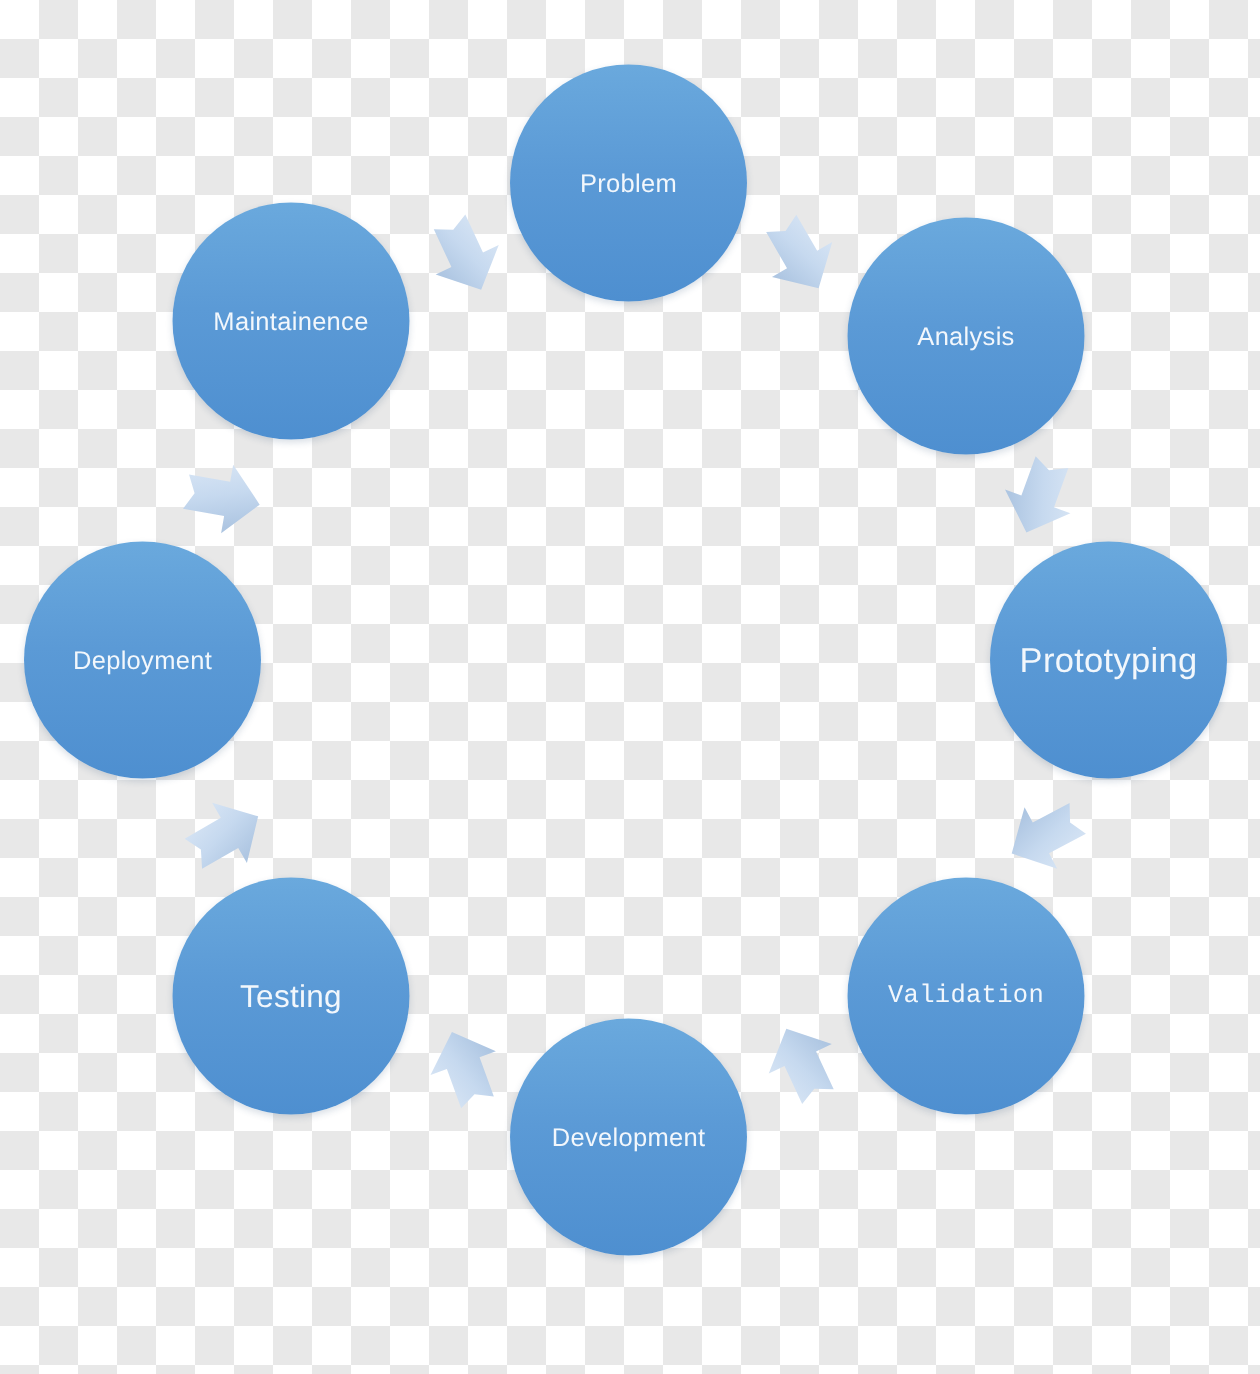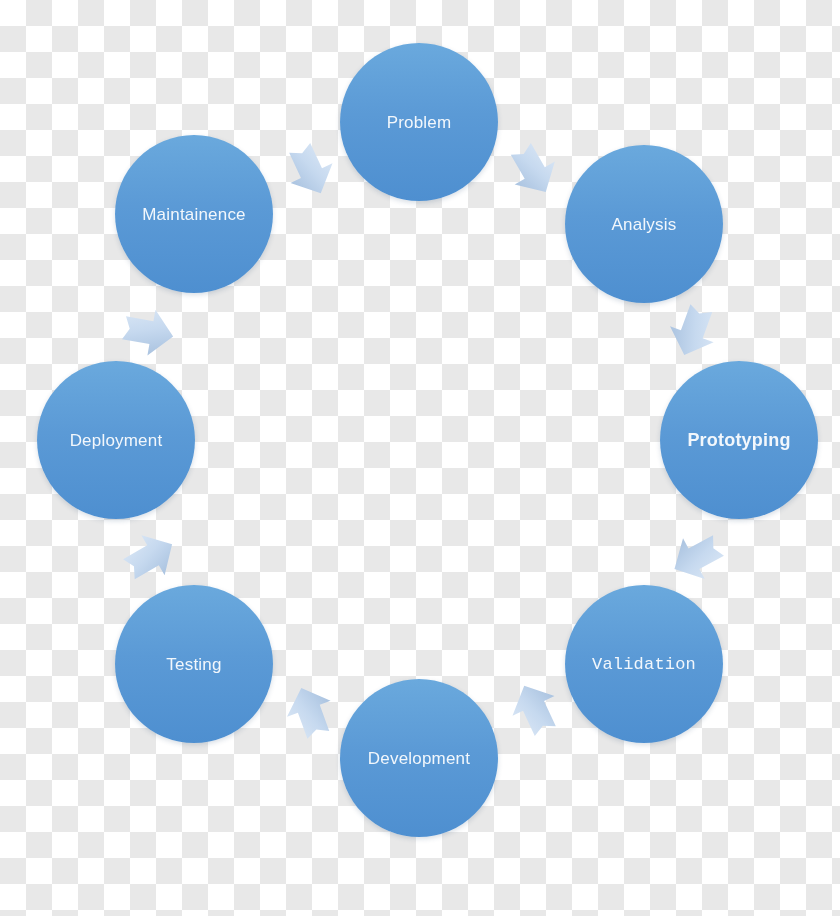--- a/index.html
+++ b/index.html
@@ -62,32 +62,32 @@
 
 <div id="diagram-canvas">
 
   <div class="stage-node" style="width: 158px; height: 158px; left: 340px; top: 43px;">
     <span class="stage-label" style="font-size: 17px; text-align: right;">Problem</span>
   </div>
   <div class="stage-node" style="width: 158px; height: 158px; left: 565px; top: 145px;">
     <span class="stage-label" style="font-size: 17px;">Analysis</span>
   </div>
   <div class="stage-node" style="width: 158px; height: 158px; left: 660px; top: 361px;">
-    <span class="stage-label" style="font-size: 18px; font-weight: bold;">Prototyping</span>
+    <span class="stage-label" style="font-size: 23px;">Prototyping</span>
   </div>
   <div class="stage-node" style="width: 158px; height: 158px; left: 565px; top: 585px;">
     <span class="stage-label" style="font-size: 17px; font-family: Liberation Mono, monospace;">Validation</span>
   </div>
   <div class="stage-node" style="width: 158px; height: 158px; left: 340px; top: 679px;">
     <span class="stage-label" style="font-size: 17px;">Development</span>
   </div>
   <div class="stage-node" style="width: 158px; height: 158px; left: 115px; top: 585px;">
-    <span class="stage-label" style="font-size: 17px;">Testing</span>
+    <span class="stage-label" style="font-size: 21px;">Testing</span>
   </div>
-  <div class="stage-node" style="width: 158px; height: 158px; left: 37px; top: 361px;">
+  <div class="stage-node" style="width: 158px; height: 158px; left: 16px; top: 361px;">
     <span class="stage-label" style="font-size: 17px;">Deployment</span>
   </div>
   <div class="stage-node" style="width: 158px; height: 158px; left: 115px; top: 135px;">
     <span class="stage-label" style="font-size: 17px;">Maintainence</span>
   </div>
 
   <div class="flow-arrow" style="left: 504px; top: 141px; transform: rotate(60deg);">
 <svg viewBox="0 0 100 100" xmlns="http://www.w3.org/2000/svg">
   <defs>
     <linearGradient id="agarrowproblemanalysis" x1="0" y1="0" x2="0.35" y2="1">

